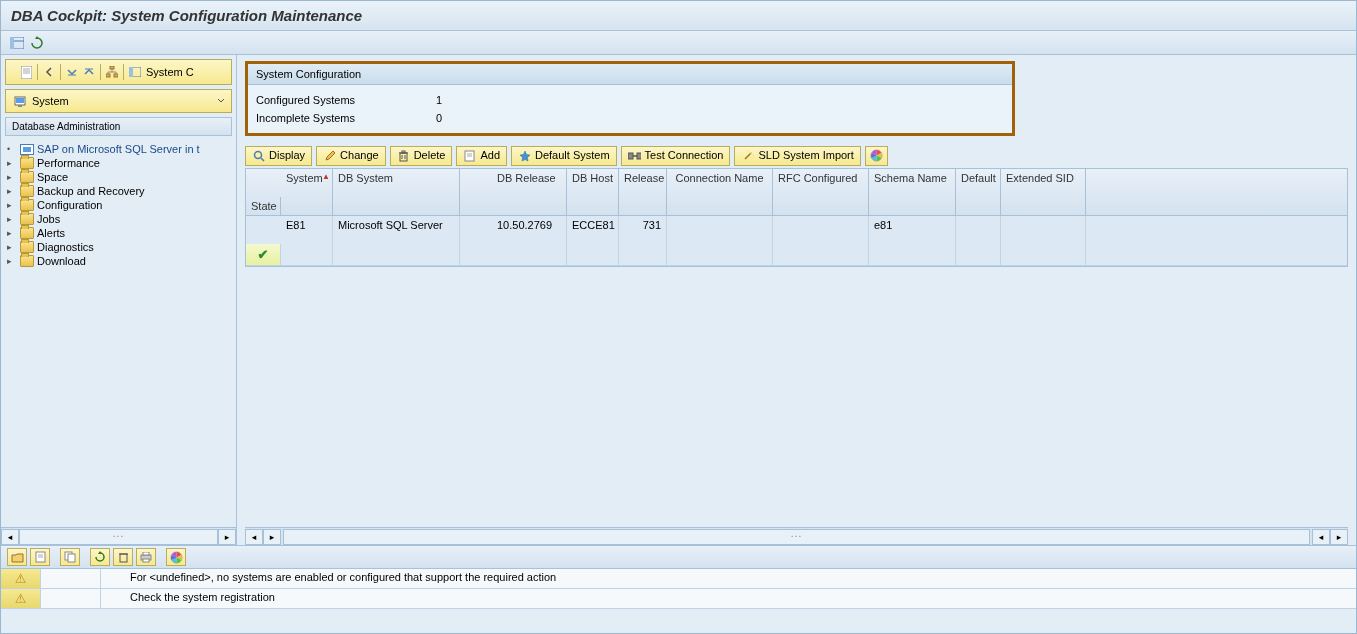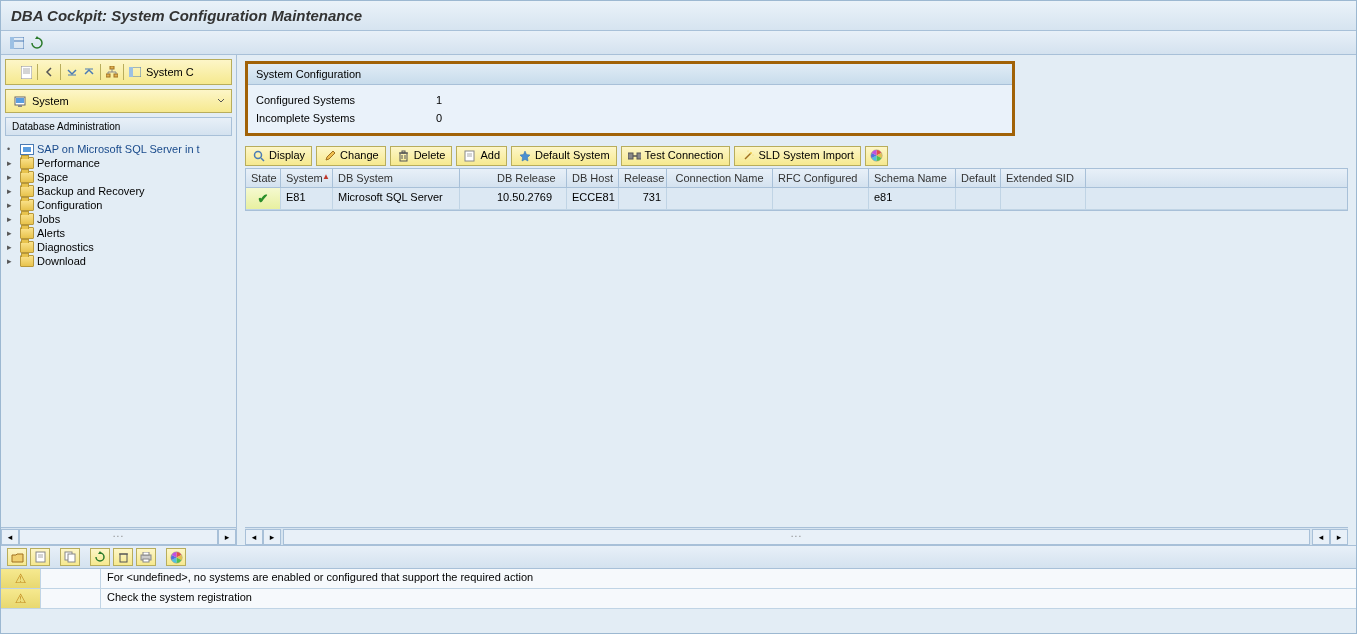--- a/index.html
+++ b/index.html
@@ -48,35 +48,35 @@
   
   .grid { border: 1px solid #a8c0d8; background: #fff; }
   .grid-header { display: flex; background: linear-gradient(#e8f0f8, #d4e2ef); border-bottom: 1px solid #a8c0d8; }
   .grid-header .cell { padding: 3px 5px; border-right: 1px solid #a8c0d8; font-size: 11px; color: #333; white-space: nowrap; overflow: hidden; position: relative; }
   .grid-row { display: flex; background: #dce8f3; border-bottom: 1px solid #c0d4e5; }
   .grid-row .cell { padding: 3px 5px; border-right: 1px solid #c0d4e5; font-size: 11px; white-space: nowrap; overflow: hidden; }
   .state-cell { background: linear-gradient(#f5f9d0, #e8f0a0); display: flex; align-items: center; justify-content: center; }
   .check { color: #2a8f2a; font-weight: bold; font-size: 13px; }
   .sort-ind { position: absolute; right: 2px; top: 3px; color: #c0392b; font-size: 8px; }
   
-  .c-state { width: 35px; } .c-system { width: 52px; } .c-dbsys { width: 127px; } .c-dbrel { width: 75px; margin-left: 32px; }
+  .c-state { width: 35px; margin-top: 28px; } .c-system { width: 52px; } .c-dbsys { width: 127px; } .c-dbrel { width: 75px; margin-left: 32px; }
   .c-dbhost { width: 52px; } .c-rel { width: 48px; text-align: right; } .c-conn { width: 106px; text-align: center; } .c-rfc { width: 96px; }
   .c-schema { width: 87px; } .c-default { width: 45px; } .c-ext { width: 85px; }
   
   .h-scroll { display: flex; align-items: center; background: #d6e4f0; border-top: 1px solid #a8c0d8; height: 18px; margin-top: auto; position: absolute; bottom: 0; left: 8px; right: 8px; }
   .h-scroll .sb-scroll { margin: 0 2px; }
   
   .messages { border-top: 1px solid #a8c0d8; background: #e3edf5; }
   .msg-toolbar { background: linear-gradient(#e8f0f8, #d4e2ef); border-bottom: 1px solid #a8c0d8; padding: 2px 6px; display: flex; gap: 3px; }
   .msg-btn { background: linear-gradient(#fdf6c8, #f6e98f); border: 1px solid #b8ad5c; width: 20px; height: 18px; display: inline-flex; align-items: center; justify-content: center; cursor: pointer; }
   .msg-grid { }
   .msg-row { display: flex; border-bottom: 1px solid #c0d4e5; background: #f6f9fc; }
   .msg-row .icon-cell { width: 40px; padding: 2px; text-align: center; border-right: 1px solid #c0d4e5; background: linear-gradient(#f6e98f,#e8d870); }
   .msg-row .spacer-cell { width: 60px; border-right: 1px solid #c0d4e5; }
-  .msg-row .text-cell { flex: 1; padding: 2px 6px; }
+  .msg-row .text-cell { flex: 1; padding: 2px 6px; margin-left: 23px; }
   .warn { color: #c08a1e; font-size: 13px; }
   
   svg { display: block; }
 </style>
 </head>
 <body>
 
 <div class="title-bar">
   <h1>DBA Cockpit: System Configuration Maintenance</h1>
 </div>

